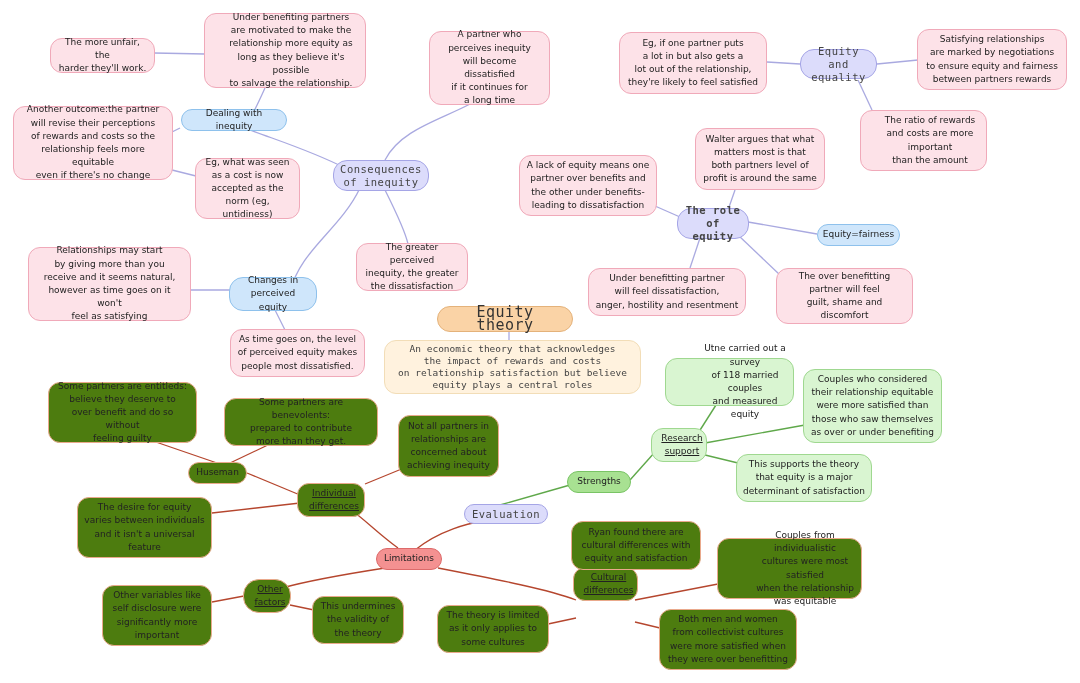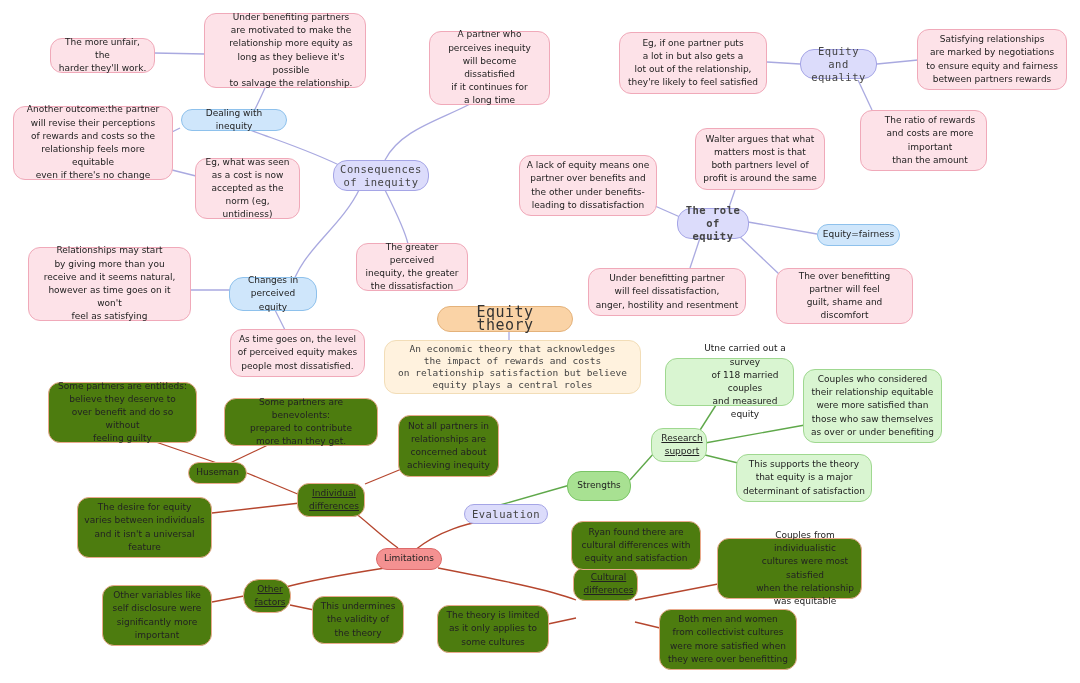--- a/index.html
+++ b/index.html
@@ -157,21 +157,21 @@
 leading to dissatisfaction</div>
 <div class="node blue" style="left:817px;top:224px;width:83px;height:22px;">Equity=fairness</div>
 <div class="node pink" style="left:588px;top:268px;width:158px;height:48px;">Under benefitting partner
 will feel dissatisfaction,
 anger, hostility and resentment</div>
 <div class="node pink" style="left:776px;top:268px;width:137px;height:56px;">The over benefitting
 partner will feel
 guilt, shame and discomfort</div>
 
 <div class="node lav" style="left:464px;top:504px;width:84px;height:20px;">Evaluation</div>
-<div class="node greenh" style="left:567px;top:471px;width:64px;height:30px;">Strengths</div>
+<div class="node greenh" style="left:567px;top:471px;width:64px;height:22px;">Strengths</div>
 <div class="node green u" style="left:651px;top:428px;width:56px;height:34px;">Research
 support</div>
 <div class="node green" style="left:665px;top:358px;width:129px;height:48px;padding-left:37px;">Utne carried out a survey
 of 118 married couples
 and measured equity</div>
 <div class="node green" style="left:803px;top:369px;width:139px;height:74px;">Couples who considered
 their relationship equitable
 were more satisfied than
 those who saw themselves
 as over or under benefiting</div>

